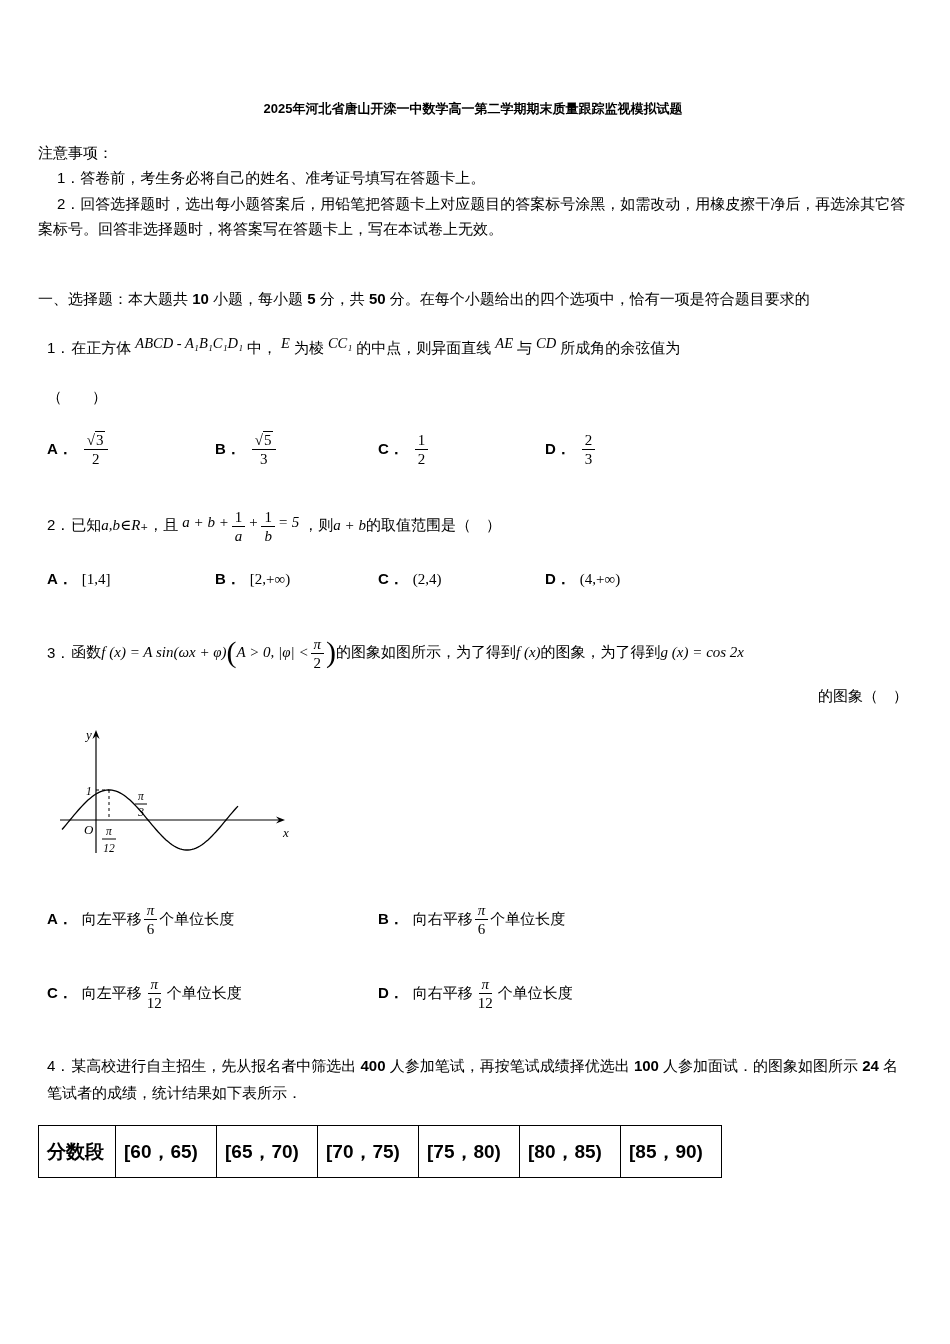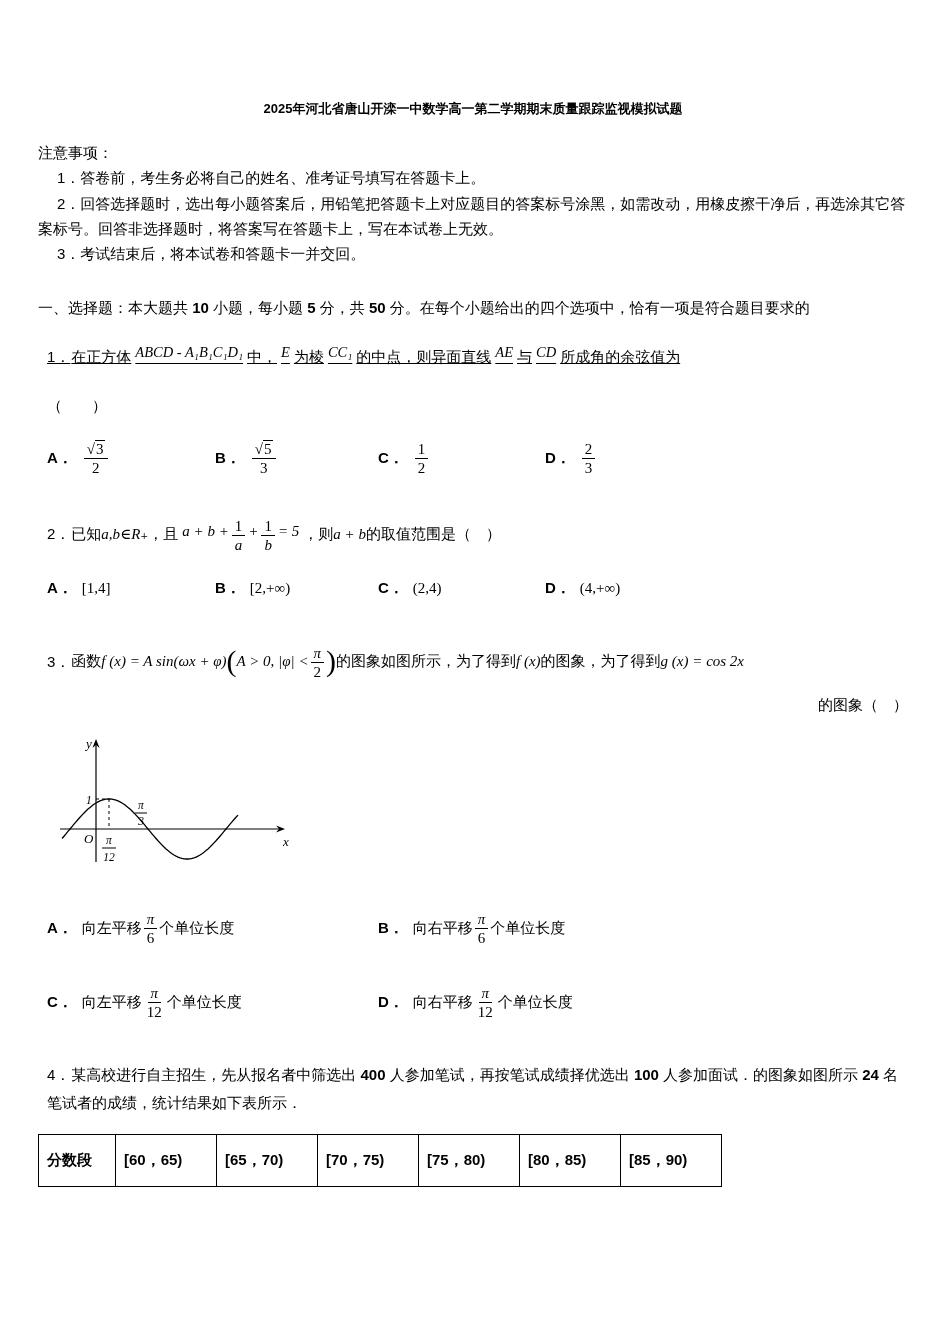--- a/index.html
+++ b/index.html
@@ -12,21 +12,21 @@
   .page { padding: 100px 42px 0 38px; }
 
   .title {
     text-align: center; font-size: 13px; font-weight: bold;
     margin: 0 0 22px 0; line-height: 1.4;
   }
 
   .notice div { line-height: 1.68; }
   .notice-item { text-indent: 19px; }
 
-  .section-heading { margin-top: 30px; line-height: 1.55; }
+  .section-heading { margin-top: 46px; line-height: 1.55; }
   .section-heading b { font-weight: bold; }
 
   .question { margin-left: 0; }
   .q-line { margin-left: 9px; line-height: 1.9; }
   .q-num { margin-right: 1px; }
 
   .math {
     font-family: "Liberation Serif", "DejaVu Serif", serif;
     font-style: italic;
   }
@@ -66,31 +66,31 @@
   .opt-label { font-weight: bold; margin-right: 9px; }
 
   .q1-options { margin-top: 14px; min-height: 48px; }
   .q2-stem { margin-top: 38px; }
   .q2-options { margin-top: 22px; }
   .q3-stem { margin-top: 36px; }
   .q3-line2 { margin-top: 0; text-align: right; }
   .graph-wrap { margin: 14px 0 0 8px; }
   .q3-optrow { margin-top: 18px; min-height: 48px; }
   .q3-optrow + .q3-optrow { margin-top: 26px; }
-  .q1-stem { margin-top: 24px; text-decoration: underline; }
+  .q1-stem { margin-top: 24px; }
 
   .q4 { margin-top: 34px; }
   .q4-para { margin-left: 9px; line-height: 1.85; }
   .q4-para b { font-weight: bold; }
 
   .score-table { border-collapse: collapse; margin-top: 18px; }
   .score-table td {
     border: 1.6px solid #000; font-weight: bold;
     height: 47px; padding: 2px 8px; vertical-align: middle;
-    font-size: 15px;
+    font-size: 19px;
   }
   .score-table td:first-child { width: 60px; }
   .score-table td { width: 84px; }
 
   svg text {
     font-family: "Liberation Serif", "DejaVu Serif", serif;
     font-style: italic; font-size: 13px; fill: #000;
   }
   svg text.small { font-size: 11.5px; }
   .axis, .curve, .fbar { stroke: #000; fill: none; }
@@ -104,21 +104,20 @@
 <body>
 
 <div class="page">
 
   <h1 class="title">2025年河北省唐山开滦一中数学高一第二学期期末质量跟踪监视模拟试题</h1>
 
   <div class="notice">
     <div>注意事项：</div>
     <div class="notice-item">1．答卷前，考生务必将自己的姓名、准考证号填写在答题卡上。</div>
     <div class="notice-item">2．回答选择题时，选出每小题答案后，用铅笔把答题卡上对应题目的答案标号涂黑，如需改动，用橡皮擦干净后，再选涂其它答案标号。回答非选择题时，将答案写在答题卡上，写在本试卷上无效。</div>
-    <div class="notice-item">3．考试结束后，将本试卷和答题卡一并交回。</div>
   </div>
 
   <div class="section-heading"><span>一、选择题：本大题共 </span><b>10</b><span> 小题，每小题 </span><b>5</b><span> 分，共 </span><b>50</b><span> 分。在每个小题给出的四个选项中，恰有一项是符合题目要求的</span></div>
 
   <div class="question">
     <div class="q-line q1-stem"><span class="q-num">1．</span><span>在正方体</span><span class="math raised">ABCD - A₁B₁C₁D₁</span><span>中，</span><span class="math raised">E</span><span>为棱</span><span class="math raised">CC₁</span><span>的中点，则异面直线</span><span class="math raised">AE</span><span>与</span><span class="math raised">CD</span><span>所成角的余弦值为</span></div>
     <div class="q-line paren-line">（　　）</div>
     <div class="opt-row opt-row-4 q1-options">
       <div class="opt">
         <span class="opt-label">A．</span>

